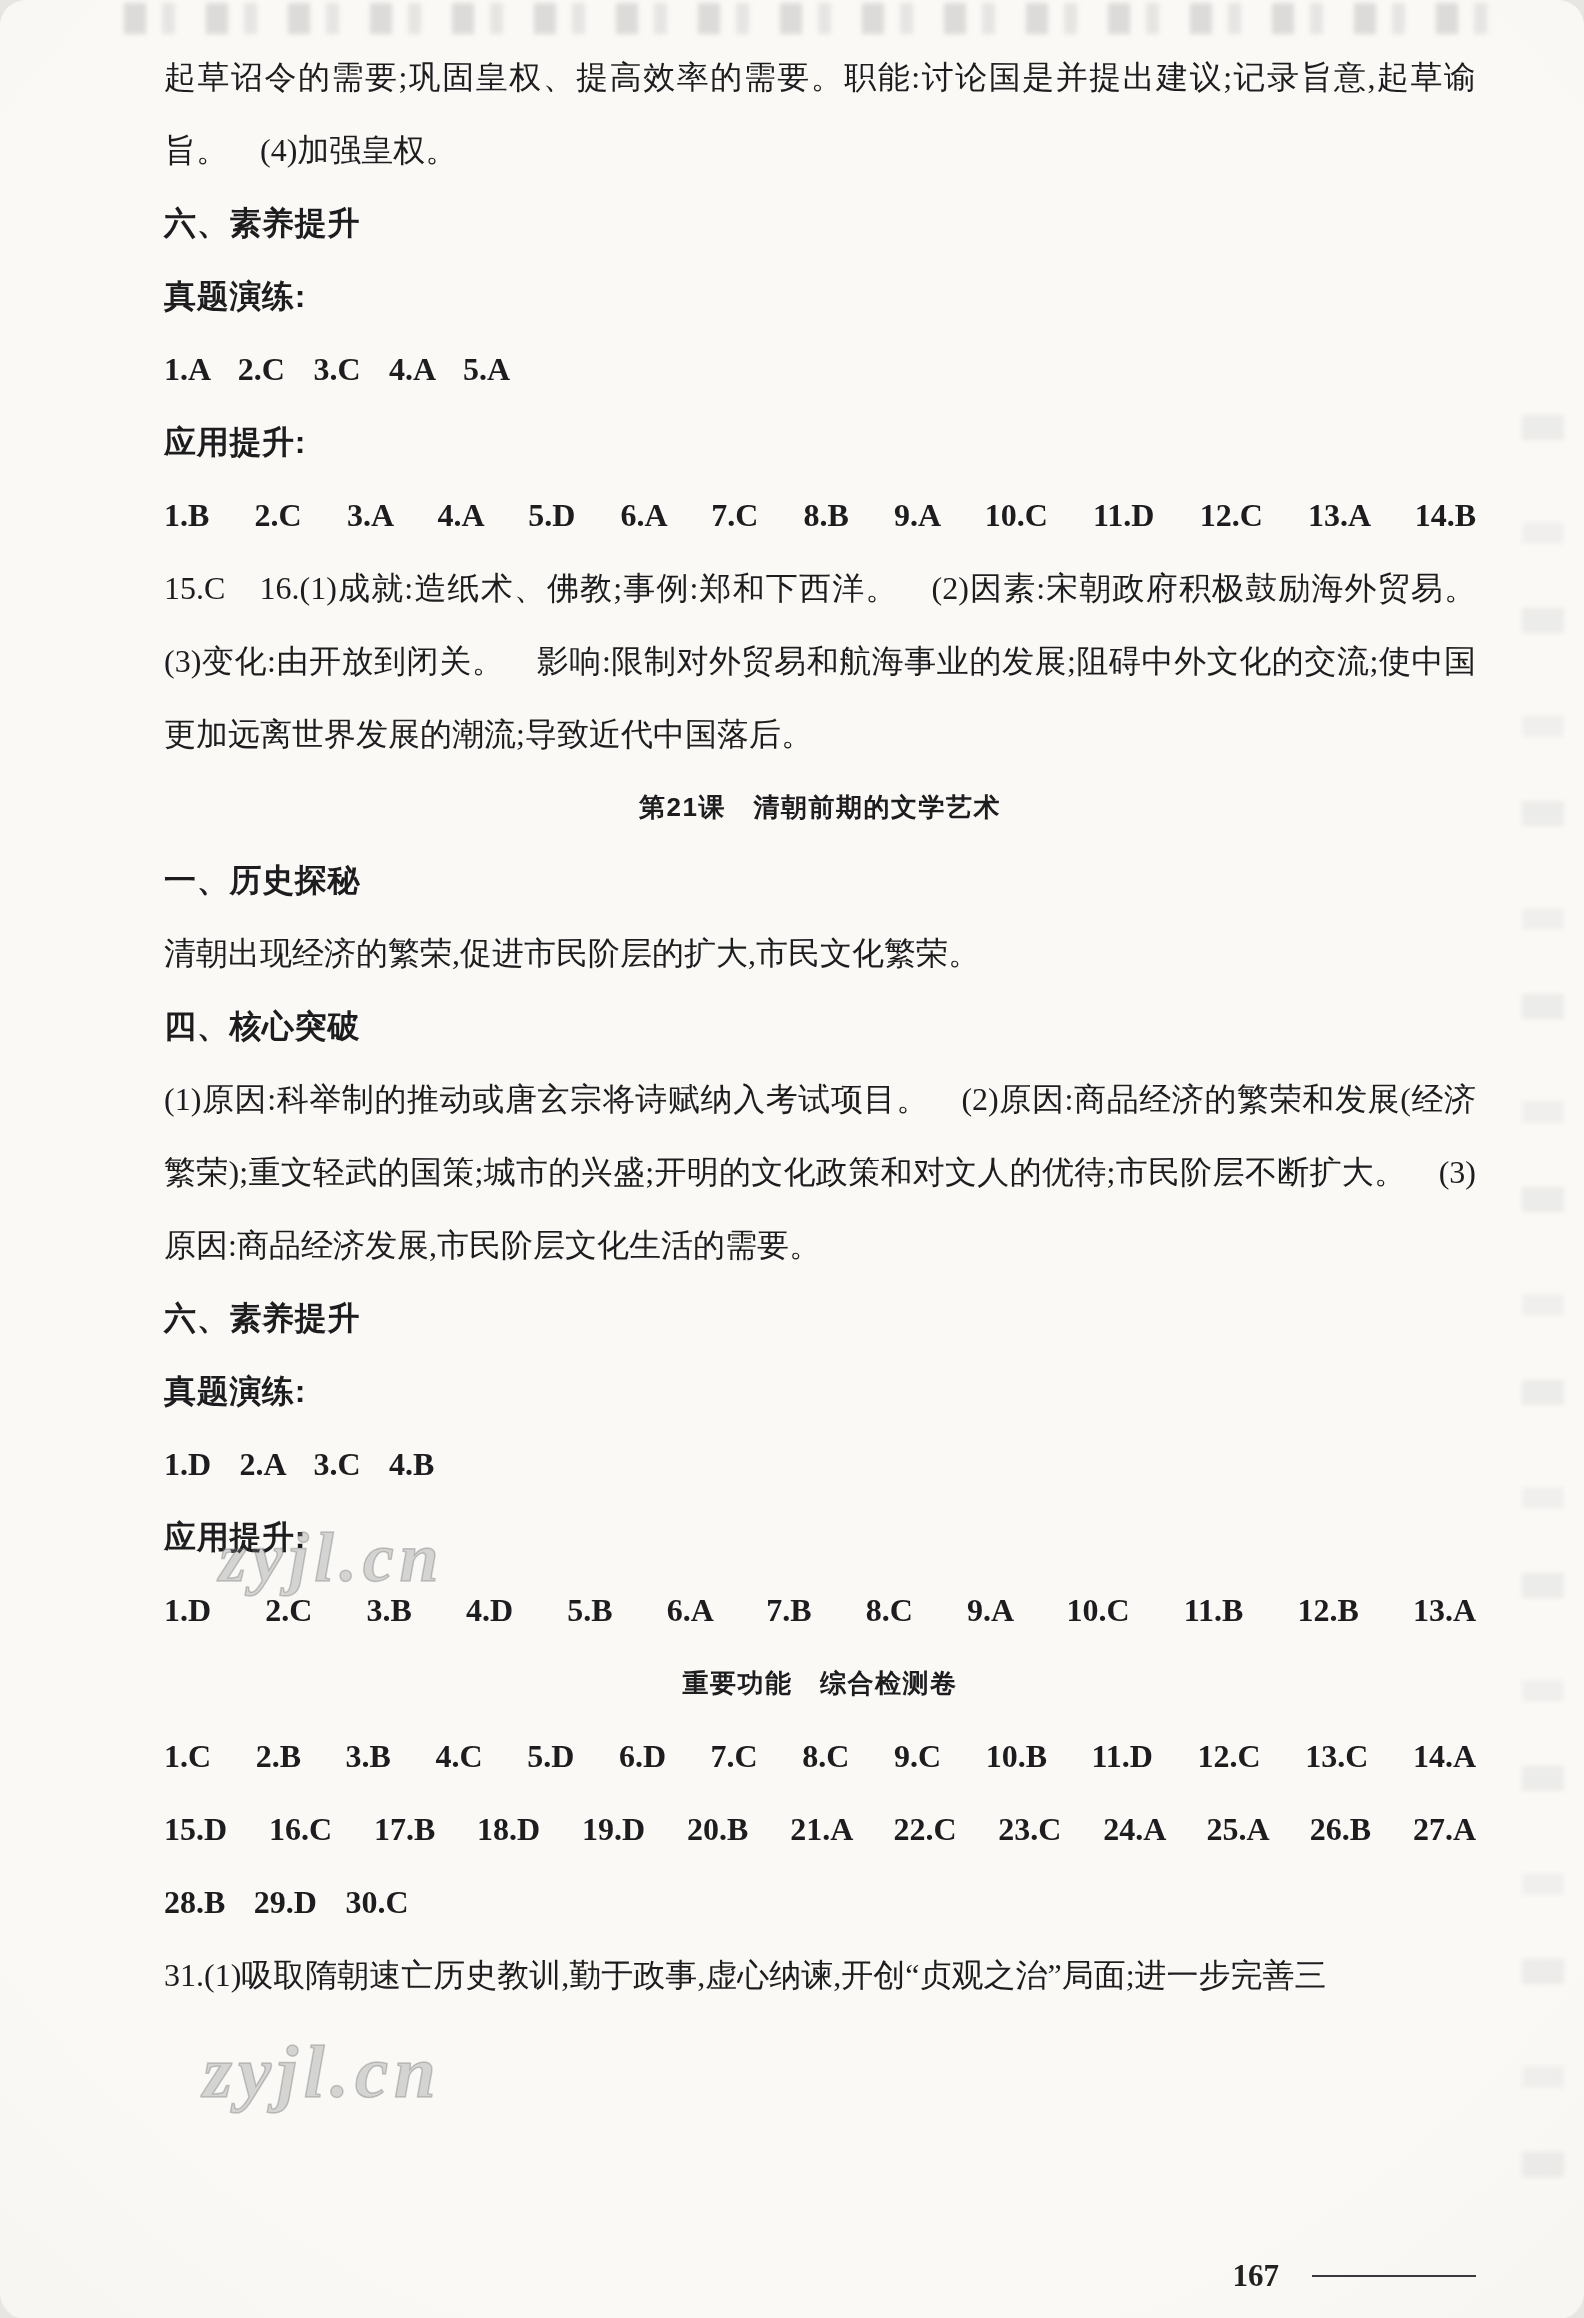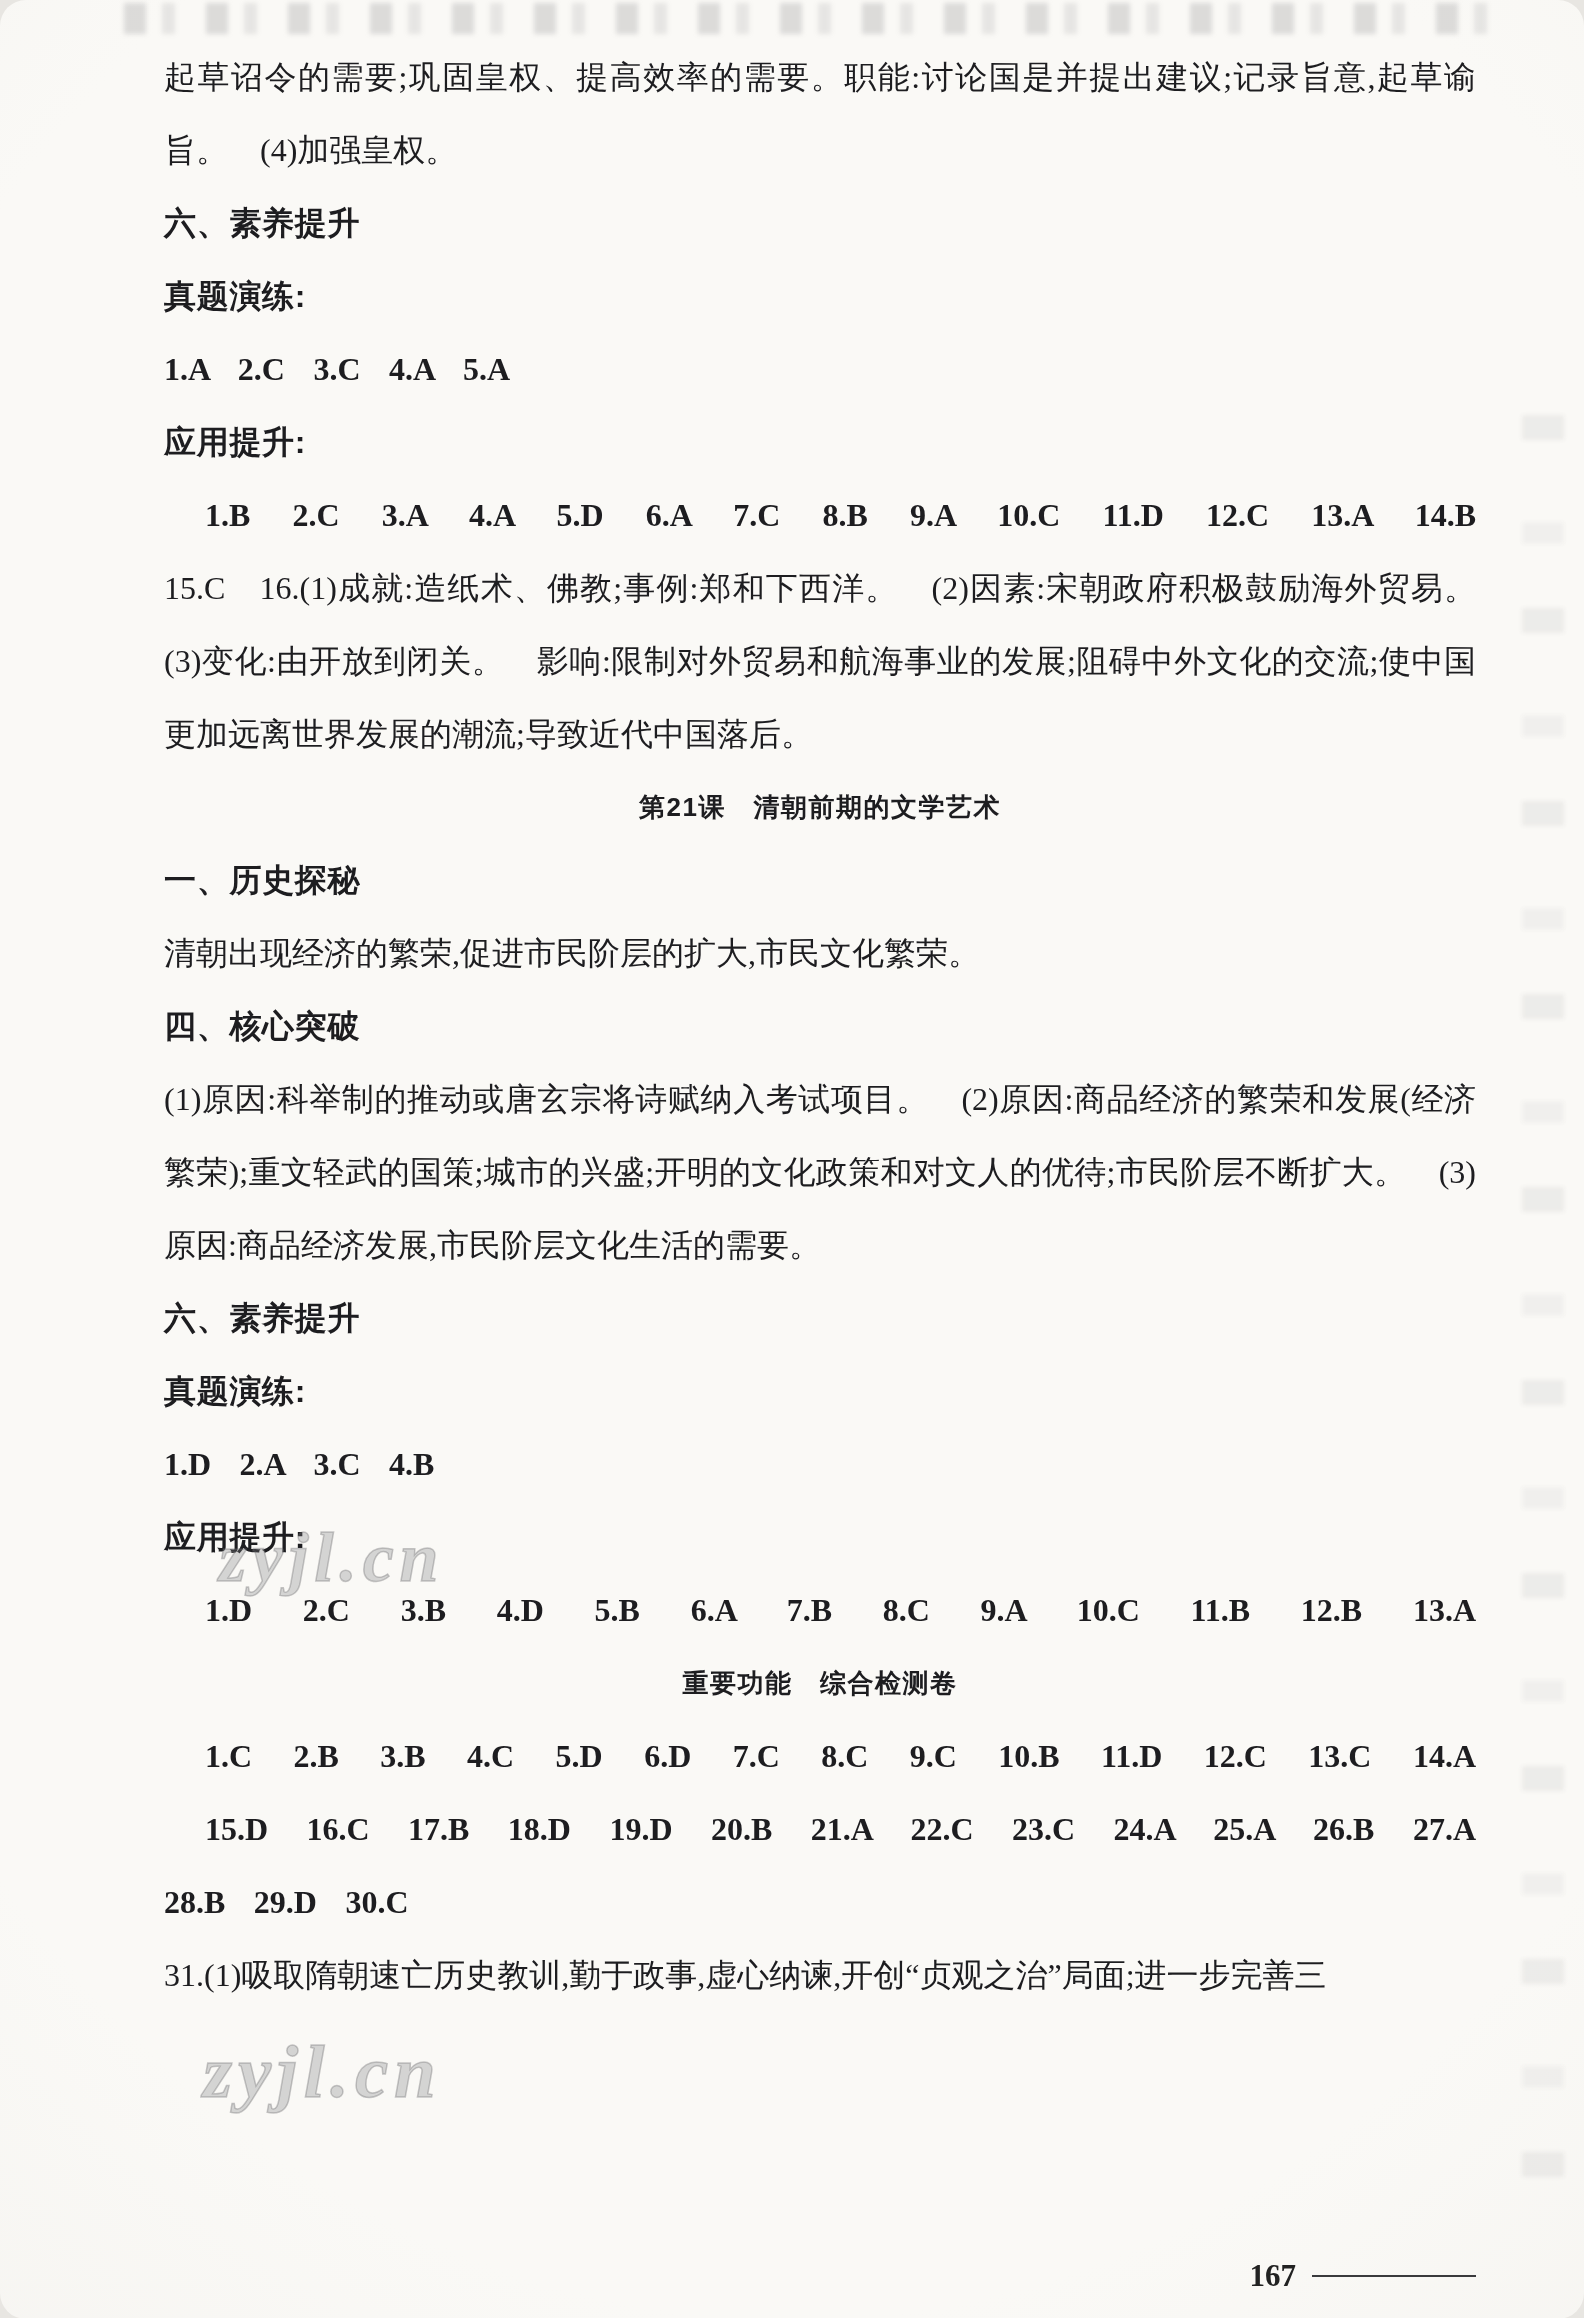--- a/index.html
+++ b/index.html
@@ -30,21 +30,20 @@
     letter-spacing: 0.7px;
   }
   .row-left {
     font-weight: 700;
     word-spacing: 20.5px;
   }
   .row-full {
     font-weight: 700;
     text-align: justify;
     text-align-last: justify;
-    margin-left: 41px;
   }
   .center-h {
     text-align: center;
     font-family: "Liberation Sans", "DejaVu Sans", sans-serif;
     font-weight: 700;
     font-size: 26px;
     letter-spacing: 1.5px;
   }
   .watermark {
     position: absolute;
@@ -58,21 +57,21 @@
     white-space: nowrap;
   }
   .watermark.one { left: 219px; top: 1518px; font-size: 70px; }
   .watermark.two { left: 203px; top: 2029px; font-size: 75px; }
   .footer {
     position: absolute;
     right: 108px;
     bottom: 25px;
     display: flex;
     align-items: center;
-    gap: 16px;
+    gap: 33px;
     font-weight: 700;
     font-size: 31px;
     color: #222;
   }
   .footer-rule {
     width: 164px;
     height: 2.2px;
     background: #3a3a3c;
   }
   

